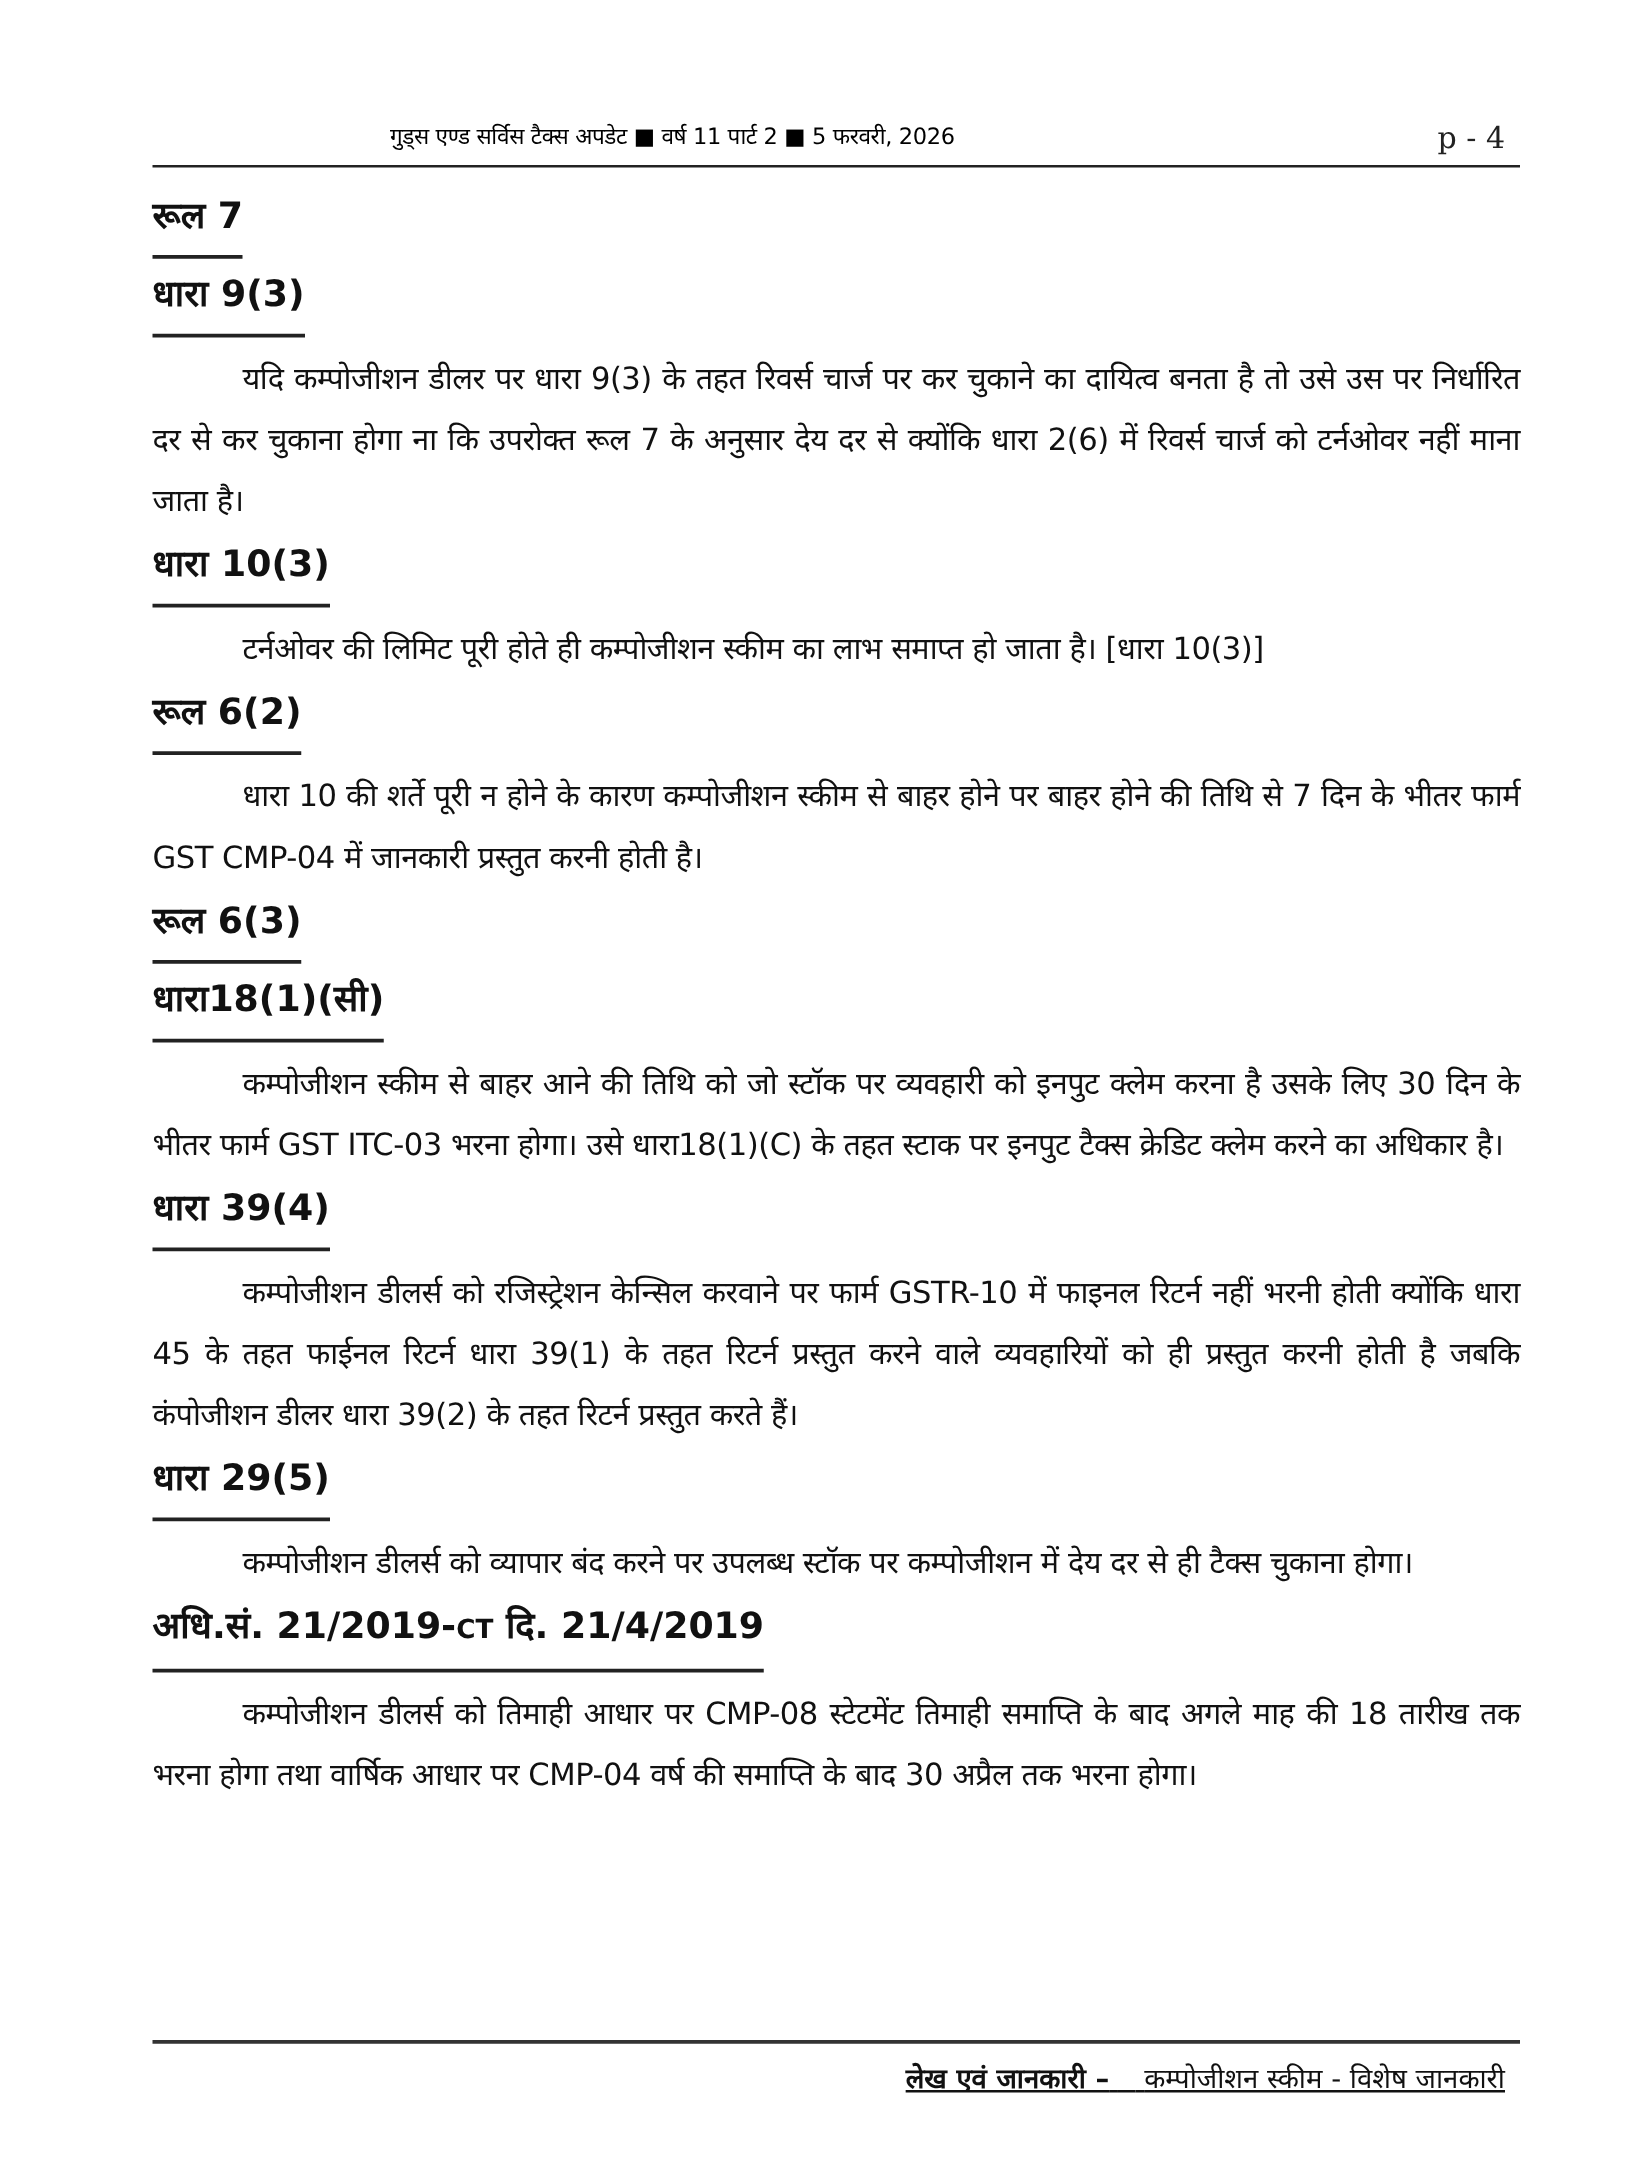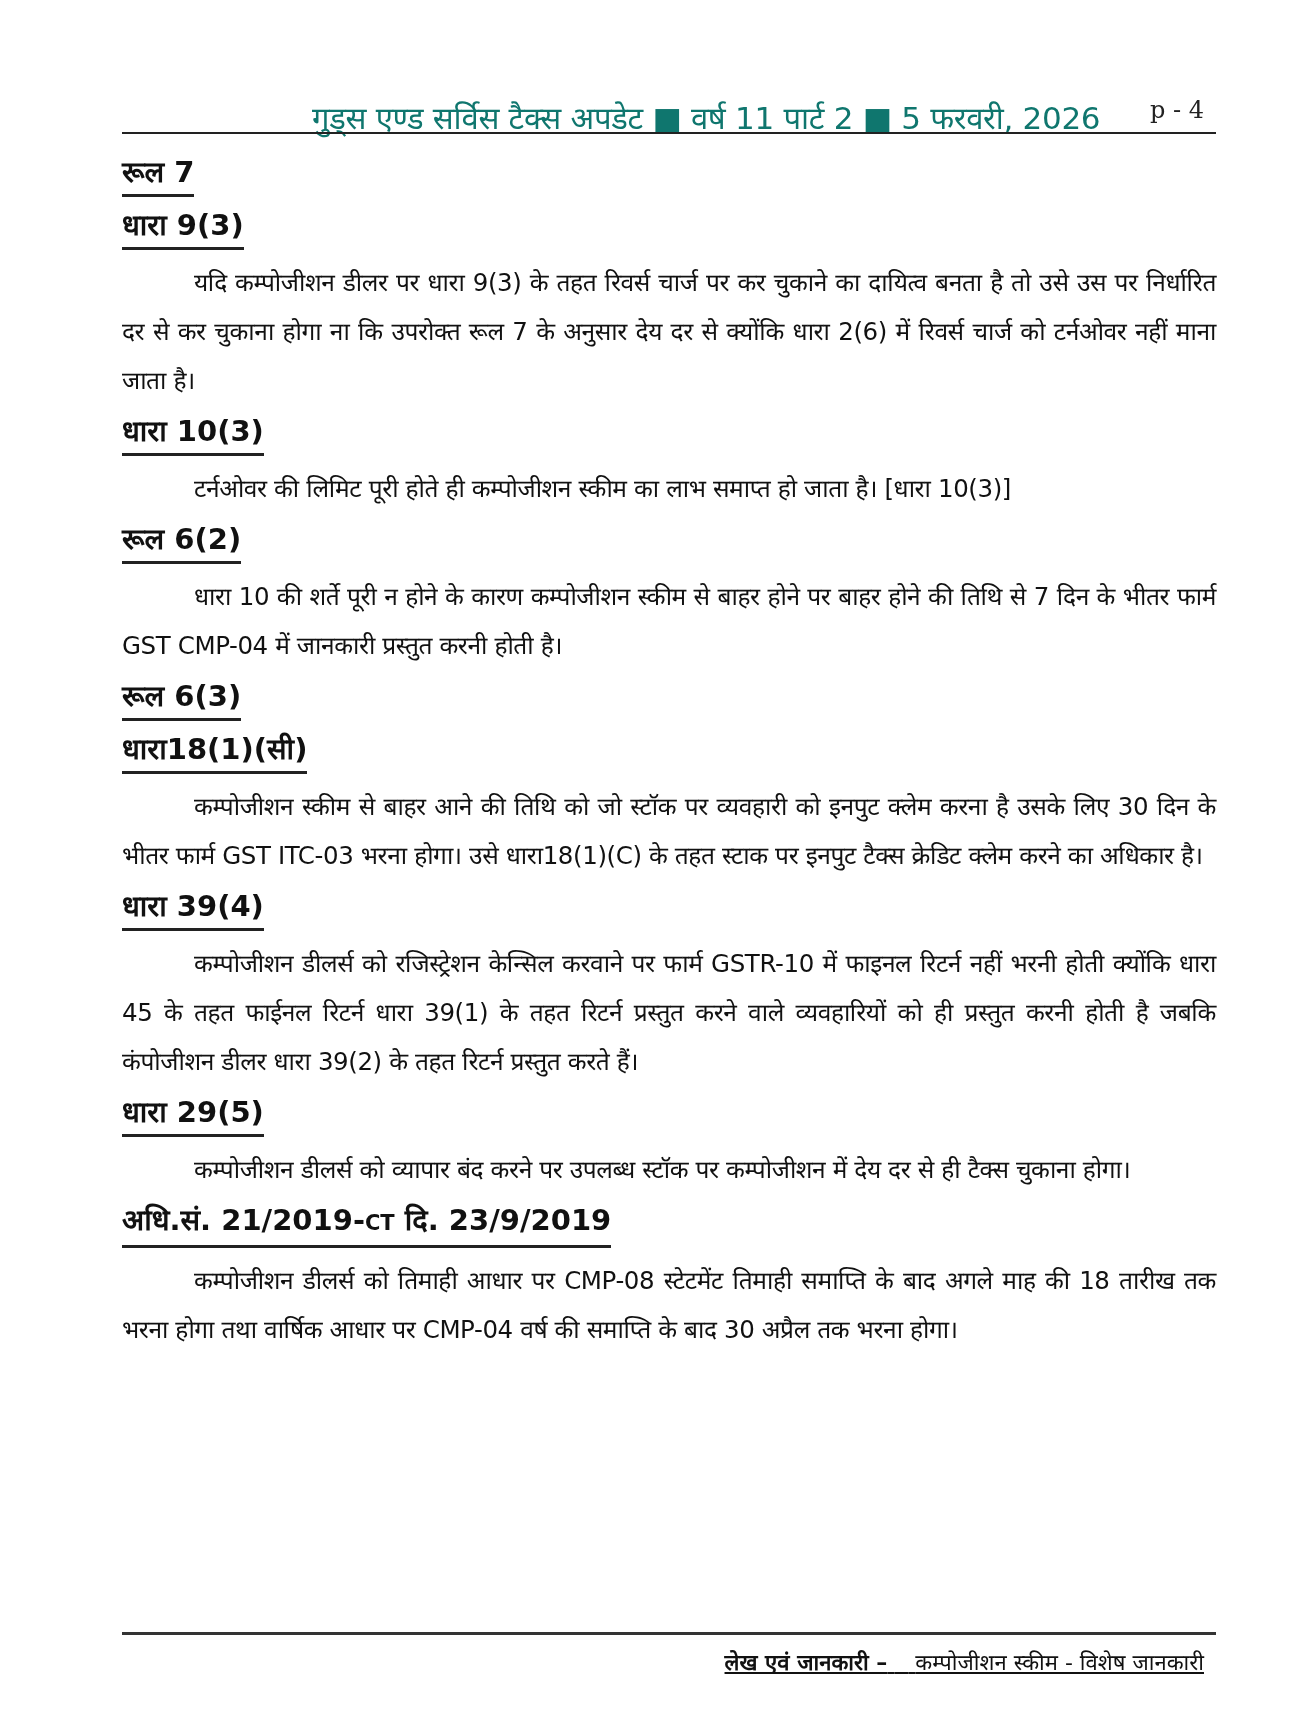--- a/index.html
+++ b/index.html
@@ -1,27 +1,27 @@
 <!DOCTYPE html>
 <html><head>
 <meta charset="utf-8">
 <style>
   html, body { margin:0; padding:0; background:#ffffff; }
   body { width:1316px; height:1733px; position:relative; overflow:hidden;
          font-family:"DejaVu Sans", "Liberation Sans", sans-serif; color:#111; }
   .page { position:absolute; left:122px; top:0; width:1094px; }
   .header { position:absolute; top:92px; left:0; width:1094px; height:40px; }
-  .header-title { position:absolute; left:190px; top:4px; font-size:31px; color:#0f766e; letter-spacing:-0.3px; white-space:nowrap; }
+  .header-title { position:absolute; left:190px; top:4px; font-size:18px; color:#000000; letter-spacing:-0.3px; white-space:nowrap; }
   .header-page { position:absolute; right:12px; top:4px; font-family:"DejaVu Serif","Liberation Serif",serif; font-size:24px; color:#222; }
   .header-rule { position:absolute; left:0; top:40px; width:1094px; height:2px; background:#222; }
 
   .content { position:absolute; top:152px; left:0; width:1094px; }
   .section { margin:0; }
   .sec-title { display:inline-block; font-size:29px; font-weight:bold; color:#111; border-bottom:3px solid #222;
-               padding-bottom:2px; margin:0 0 8px 0; line-height:40px; white-space:nowrap; }
+               padding-bottom:12px; margin:0 0 8px 0; line-height:40px; white-space:nowrap; }
   .sec-title .ct { font-size:21px; }
   .para { font-size:24.5px; line-height:49px; text-align:justify; margin:0 0 6px 0; text-indent:72px; letter-spacing:-0.4px; color:#111; }
   .para .b { font-weight:bold; }
 
   .footer-rule { position:absolute; left:0; top:1632px; width:1094px; height:3px; background:#333; }
   .footer { position:absolute; right:12px; top:1646px; font-size:22px; white-space:nowrap; color:#111;text-decoration:underline; }
   .footer .lbl { font-weight:bold; }
 </style>
 </head>
 <body>
@@ -68,21 +68,21 @@
       <div class="sec-title">धारा 39(4)</div>
       <p class="para">कम्पोजीशन डीलर्स को रजिस्ट्रेशन केन्सिल करवाने पर फार्म GSTR-10 में फाइनल रिटर्न नहीं भरनी होती क्योंकि धारा 45 के तहत फाईनल रिटर्न धारा 39(1) के तहत रिटर्न प्रस्तुत करने वाले व्यवहारियों को ही प्रस्तुत करनी होती है जबकि कंपोजीशन डीलर धारा 39(2) के तहत रिटर्न प्रस्तुत करते हैं।</p>
     </div>
 
     <div class="section">
       <div class="sec-title">धारा 29(5)</div>
       <p class="para">कम्पोजीशन डीलर्स को व्यापार बंद करने पर उपलब्ध स्टॉक पर कम्पोजीशन में देय दर से ही टैक्स चुकाना होगा।</p>
     </div>
 
     <div class="section">
-      <div class="sec-title"><span>अधि.सं. 21/2019-</span><span class="ct">CT</span><span> दि. 23/9/2019</span></div>
+      <div class="sec-title"><span>अधि.सं. 21/2019-</span><span class="ct">CT</span><span> दि. 21/4/2019</span></div>
       <p class="para">कम्पोजीशन डीलर्स को तिमाही आधार पर CMP-08 स्टेटमेंट तिमाही समाप्ति के बाद अगले माह की 18 तारीख तक भरना होगा तथा वार्षिक आधार पर CMP-04 वर्ष की समाप्ति के बाद 30 अप्रैल तक भरना होगा।</p>
     </div>
 
   </div>
 
   <div class="footer-rule"></div>
   <div class="footer">
     <span class="lbl">लेख एवं जानकारी –</span>
     <span>&nbsp;&nbsp;</span>
     <span>कम्पोजीशन स्कीम - विशेष जानकारी</span>

